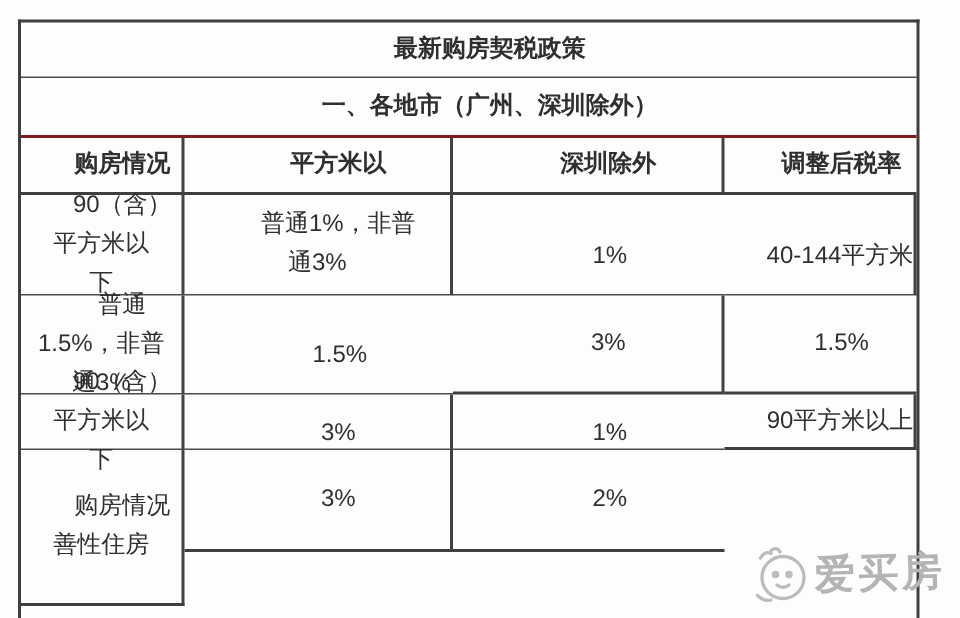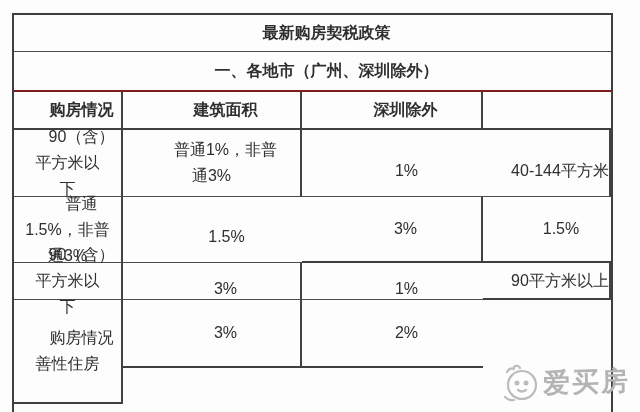--- a/index.html
+++ b/index.html
@@ -76,24 +76,27 @@
 
     <div class="row row-section">
       <span class="cellText">一、各地市（广州、深圳除外）</span>
     </div>
 
     <div class="hdr bold">
       <div class="hcell vr">
         <span class="cellText">购房情况</span>
       </div>
       <div class="hcell vr">
-        <span class="cellText">建筑面积</span>
+        <span class="cellText">平方米以</span>
       </div>
       <div class="hcell vr">
         <span class="cellText">深圳除外</span>
+      </div>
+      <div class="hcell">
+        <span class="cellText">调整后税率</span>
       </div>
     </div>
 
     <div class="bg">
 
 
       <div class="cell vr hb1">
         <span class="cellText">90（含）平方米以
 下</span>
       </div>

